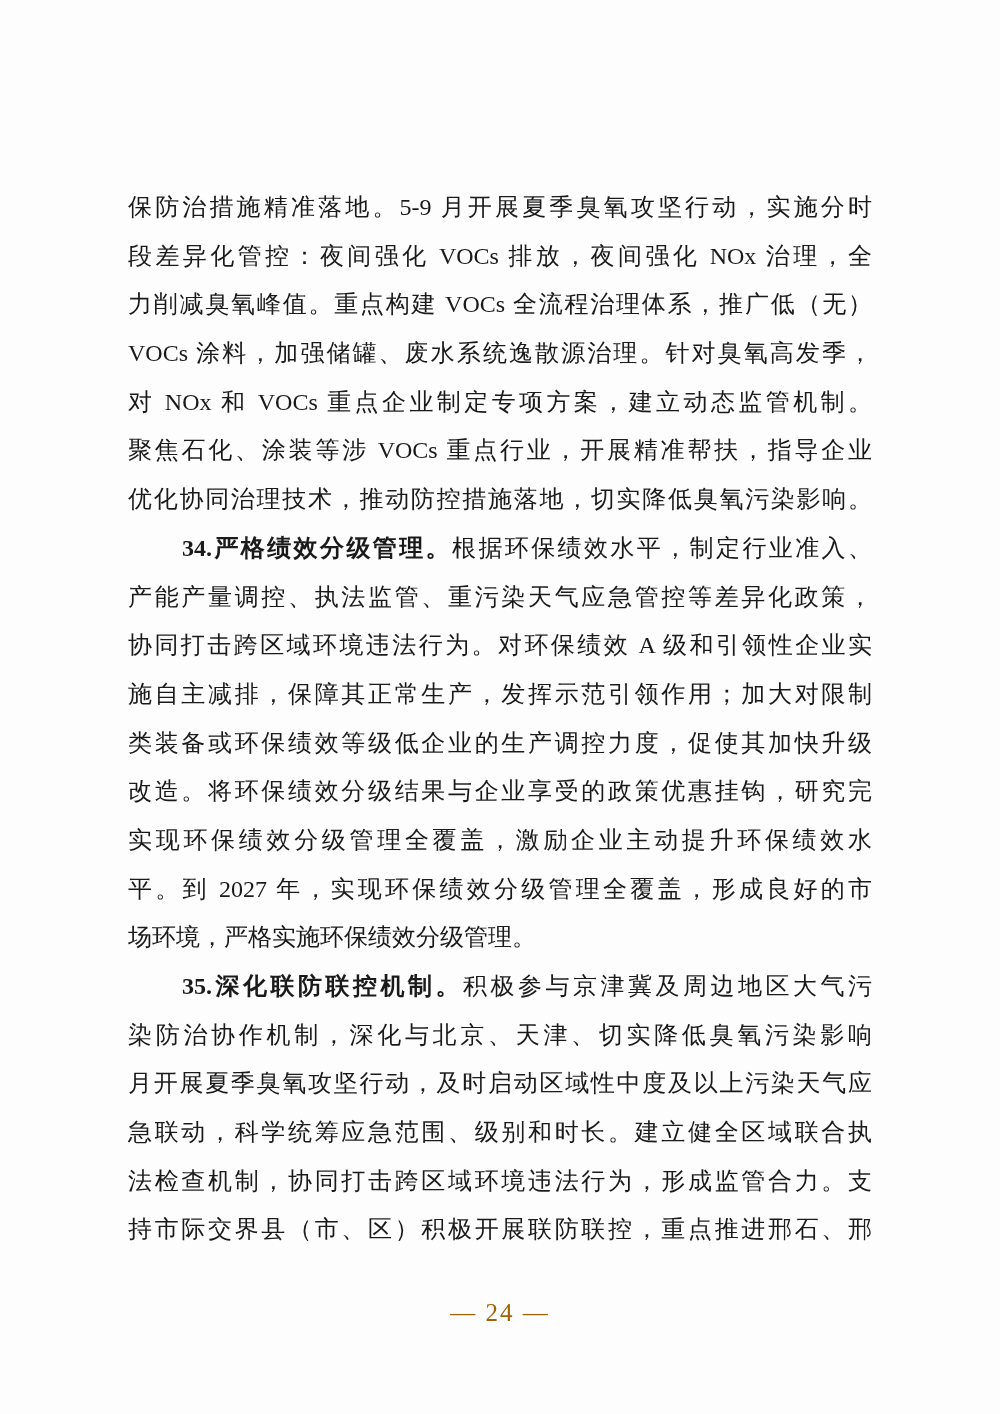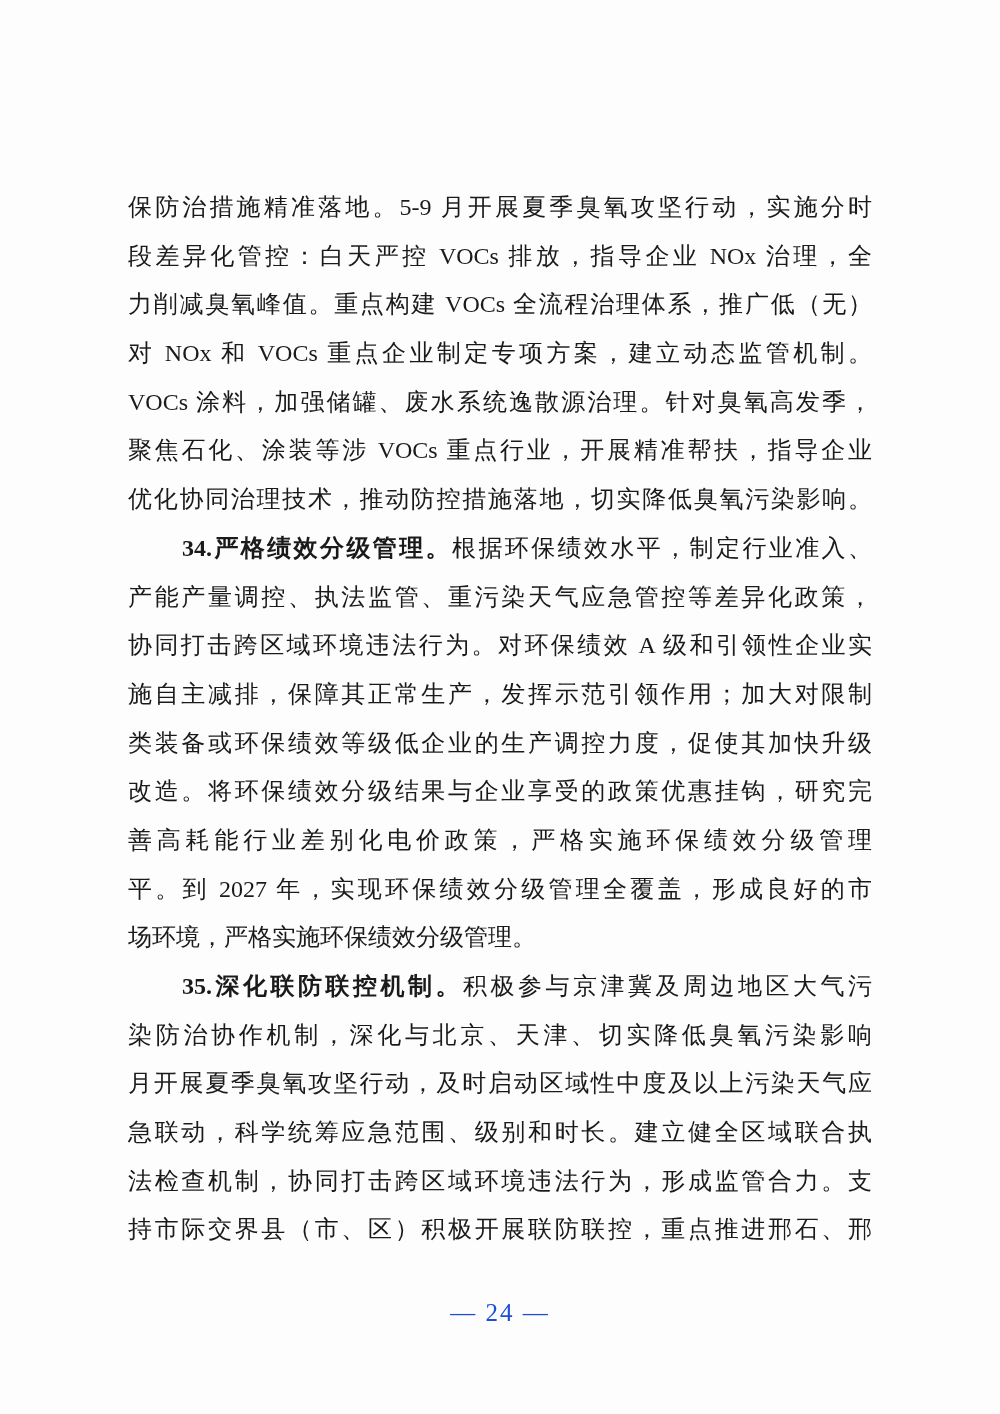--- a/index.html
+++ b/index.html
@@ -41,43 +41,43 @@
   }
   .footer {
     position: absolute;
     left: 0;
     top: 1292px;
     width: 1000px;
     height: 42px;
     line-height: 42px;
     text-align: center;
     font-size: 25px;
-    color: #1d4ed8;
+    color: #a16207;
     letter-spacing: 2px;
   }
 </style>
 </head>
 <body>
 
 <div class="page">
   <div class="text-block">
     <div class="line fill"><span>保防治措施精准落地。5-9 月开展夏季臭氧攻坚行动，实施分时</span></div>
-    <div class="line fill"><span>段差异化管控：白天严控 VOCs 排放，指导企业 NOx 治理，全</span></div>
+    <div class="line fill"><span>段差异化管控：夜间强化 VOCs 排放，夜间强化 NOx 治理，全</span></div>
     <div class="line fill"><span>力削减臭氧峰值。重点构建 VOCs 全流程治理体系，推广低（无）</span></div>
+    <div class="line fill"><span>VOCs 涂料，加强储罐、废水系统逸散源治理。针对臭氧高发季，</span></div>
     <div class="line fill"><span>对 NOx 和 VOCs 重点企业制定专项方案，建立动态监管机制。</span></div>
-    <div class="line fill"><span>VOCs 涂料，加强储罐、废水系统逸散源治理。针对臭氧高发季，</span></div>
     <div class="line fill"><span>聚焦石化、涂装等涉 VOCs 重点行业，开展精准帮扶，指导企业</span></div>
     <div class="line fill"><span>优化协同治理技术，推动防控措施落地，切实降低臭氧污染影响。</span></div>
     <div class="line fill indent"><span class="bold-lead">34.严格绩效分级管理。</span><span>根据环保绩效水平，制定行业准入、</span></div>
     <div class="line fill"><span>产能产量调控、执法监管、重污染天气应急管控等差异化政策，</span></div>
     <div class="line fill"><span>协同打击跨区域环境违法行为。对环保绩效 A 级和引领性企业实</span></div>
     <div class="line fill"><span>施自主减排，保障其正常生产，发挥示范引领作用；加大对限制</span></div>
     <div class="line fill"><span>类装备或环保绩效等级低企业的生产调控力度，促使其加快升级</span></div>
     <div class="line fill"><span>改造。将环保绩效分级结果与企业享受的政策优惠挂钩，研究完</span></div>
-    <div class="line fill"><span>善高耗能行业差别化电价政策，严格实施环保绩效分级管理</span></div>
+    <div class="line fill"><span>实现环保绩效分级管理全覆盖，激励企业主动提升环保绩效水</span></div>
     <div class="line fill"><span>平。到 2027 年，实现环保绩效分级管理全覆盖，形成良好的市</span></div>
     <div class="line"><span>场环境，严格实施环保绩效分级管理。</span></div>
     <div class="line fill indent"><span class="bold-lead">35.深化联防联控机制。</span><span>积极参与京津冀及周边地区大气污</span></div>
     <div class="line fill"><span>染防治协作机制，深化与北京、天津、切实降低臭氧污染影响</span></div>
     <div class="line fill"><span>月开展夏季臭氧攻坚行动，及时启动区域性中度及以上污染天气应</span></div>
     <div class="line fill"><span>急联动，科学统筹应急范围、级别和时长。建立健全区域联合执</span></div>
     <div class="line fill"><span>法检查机制，协同打击跨区域环境违法行为，形成监管合力。支</span></div>
     <div class="line fill"><span>持市际交界县（市、区）积极开展联防联控，重点推进邢石、邢</span></div>
   </div>
 

